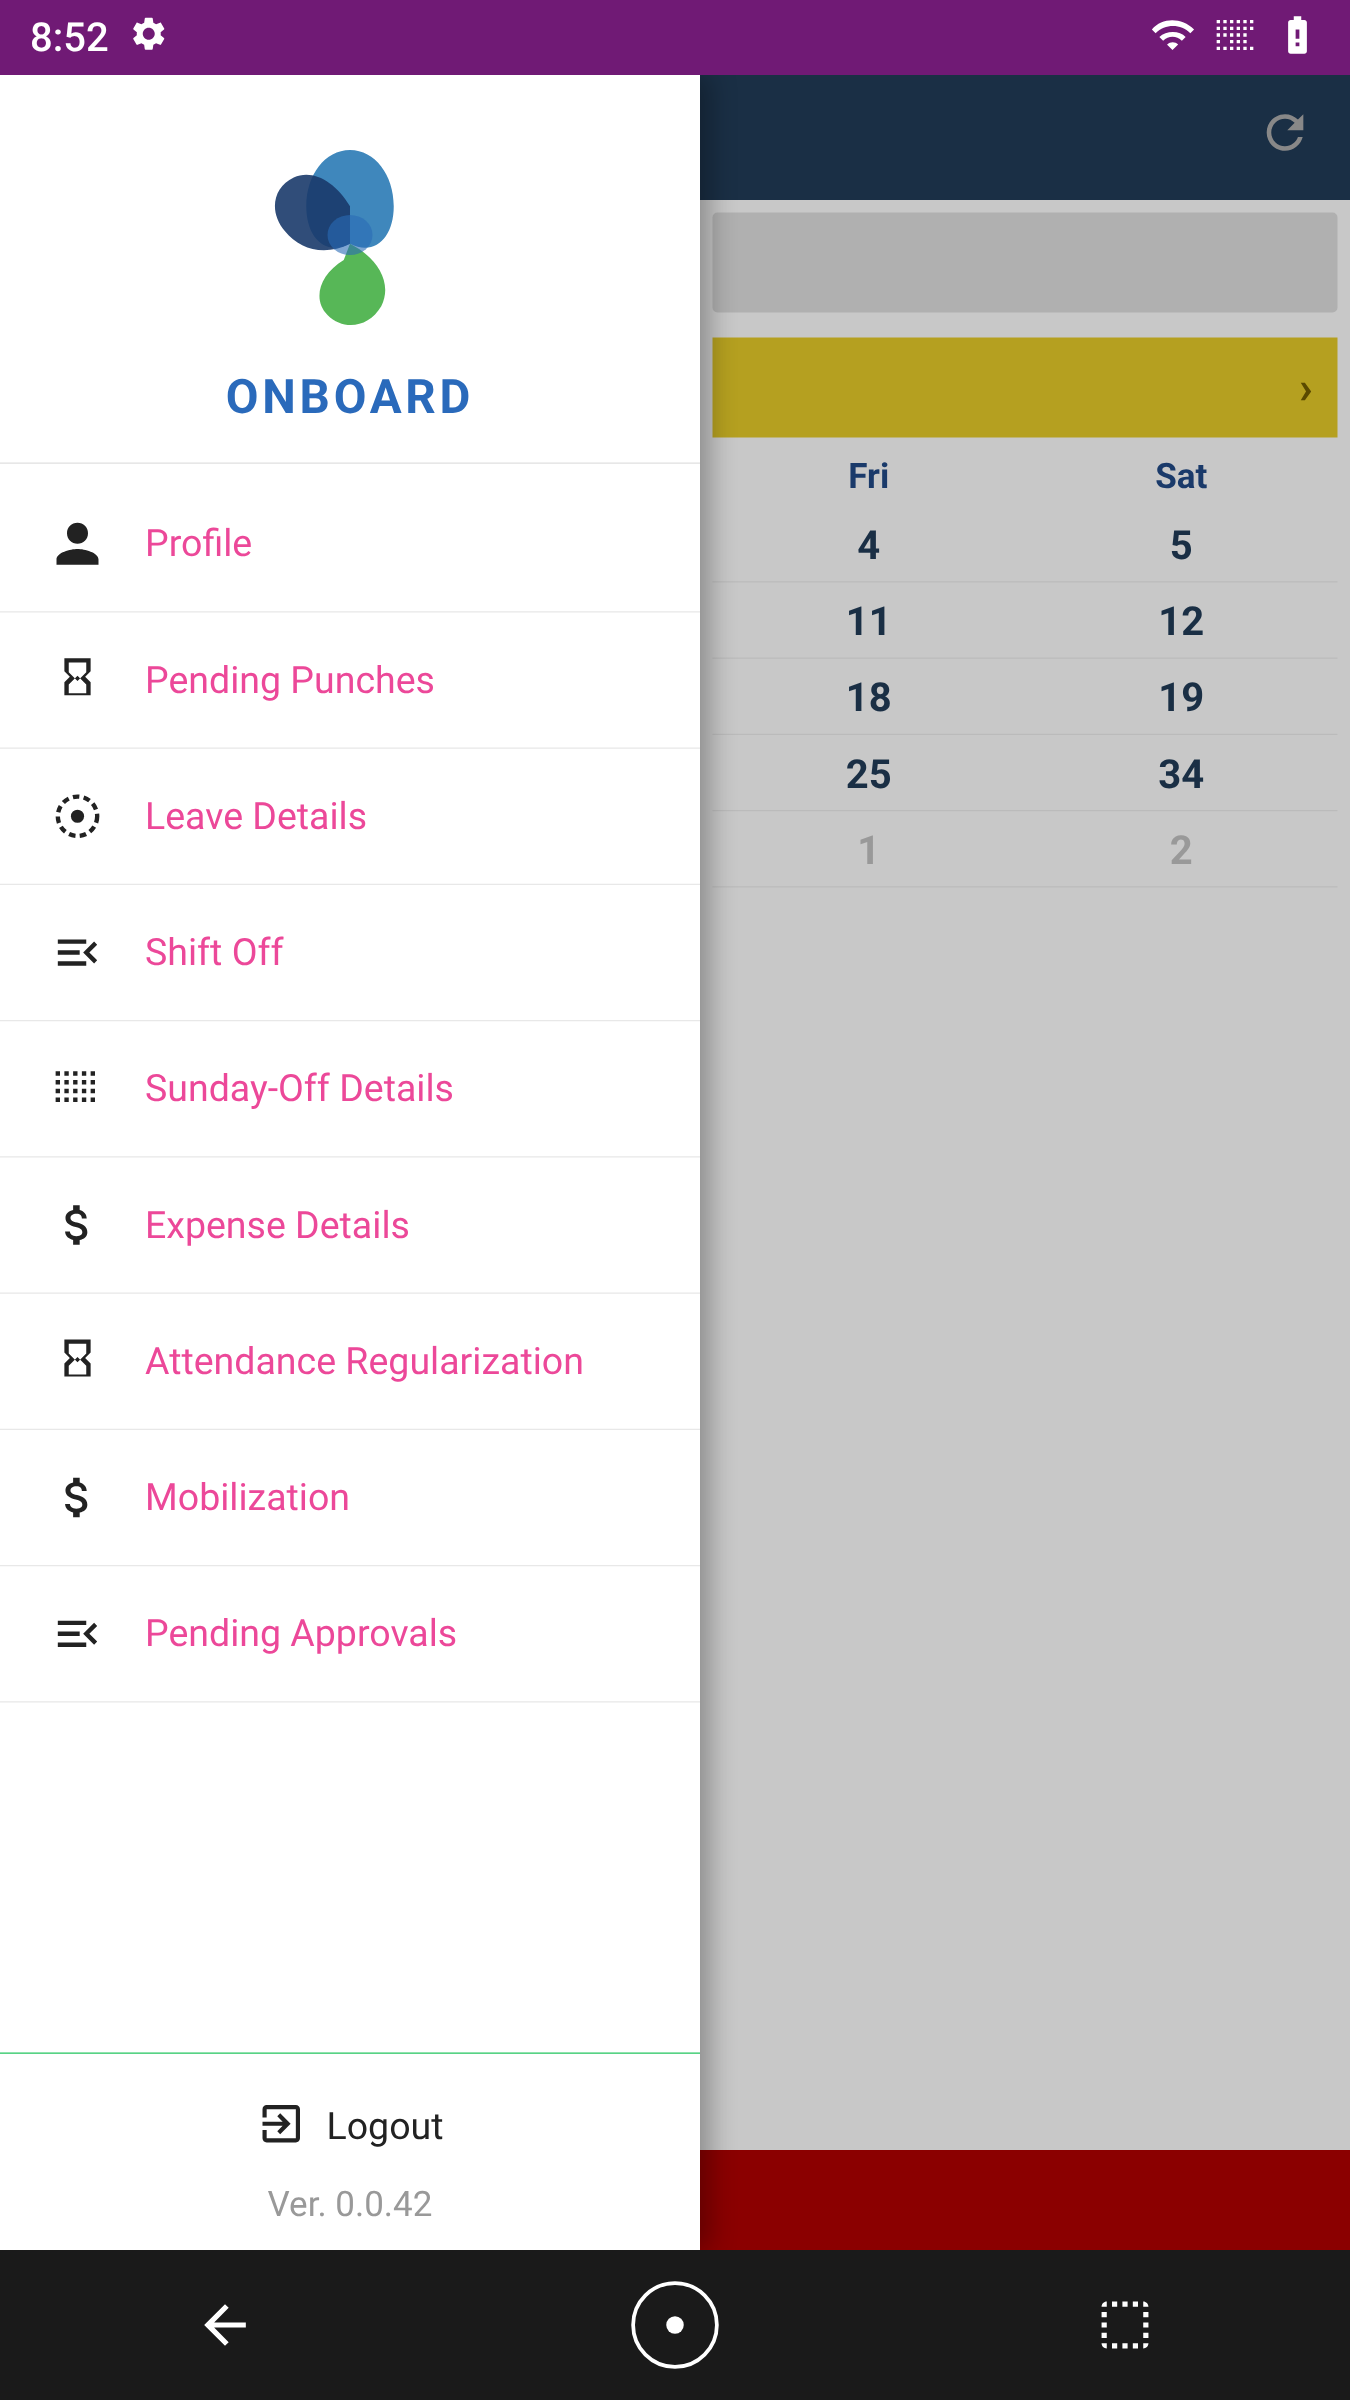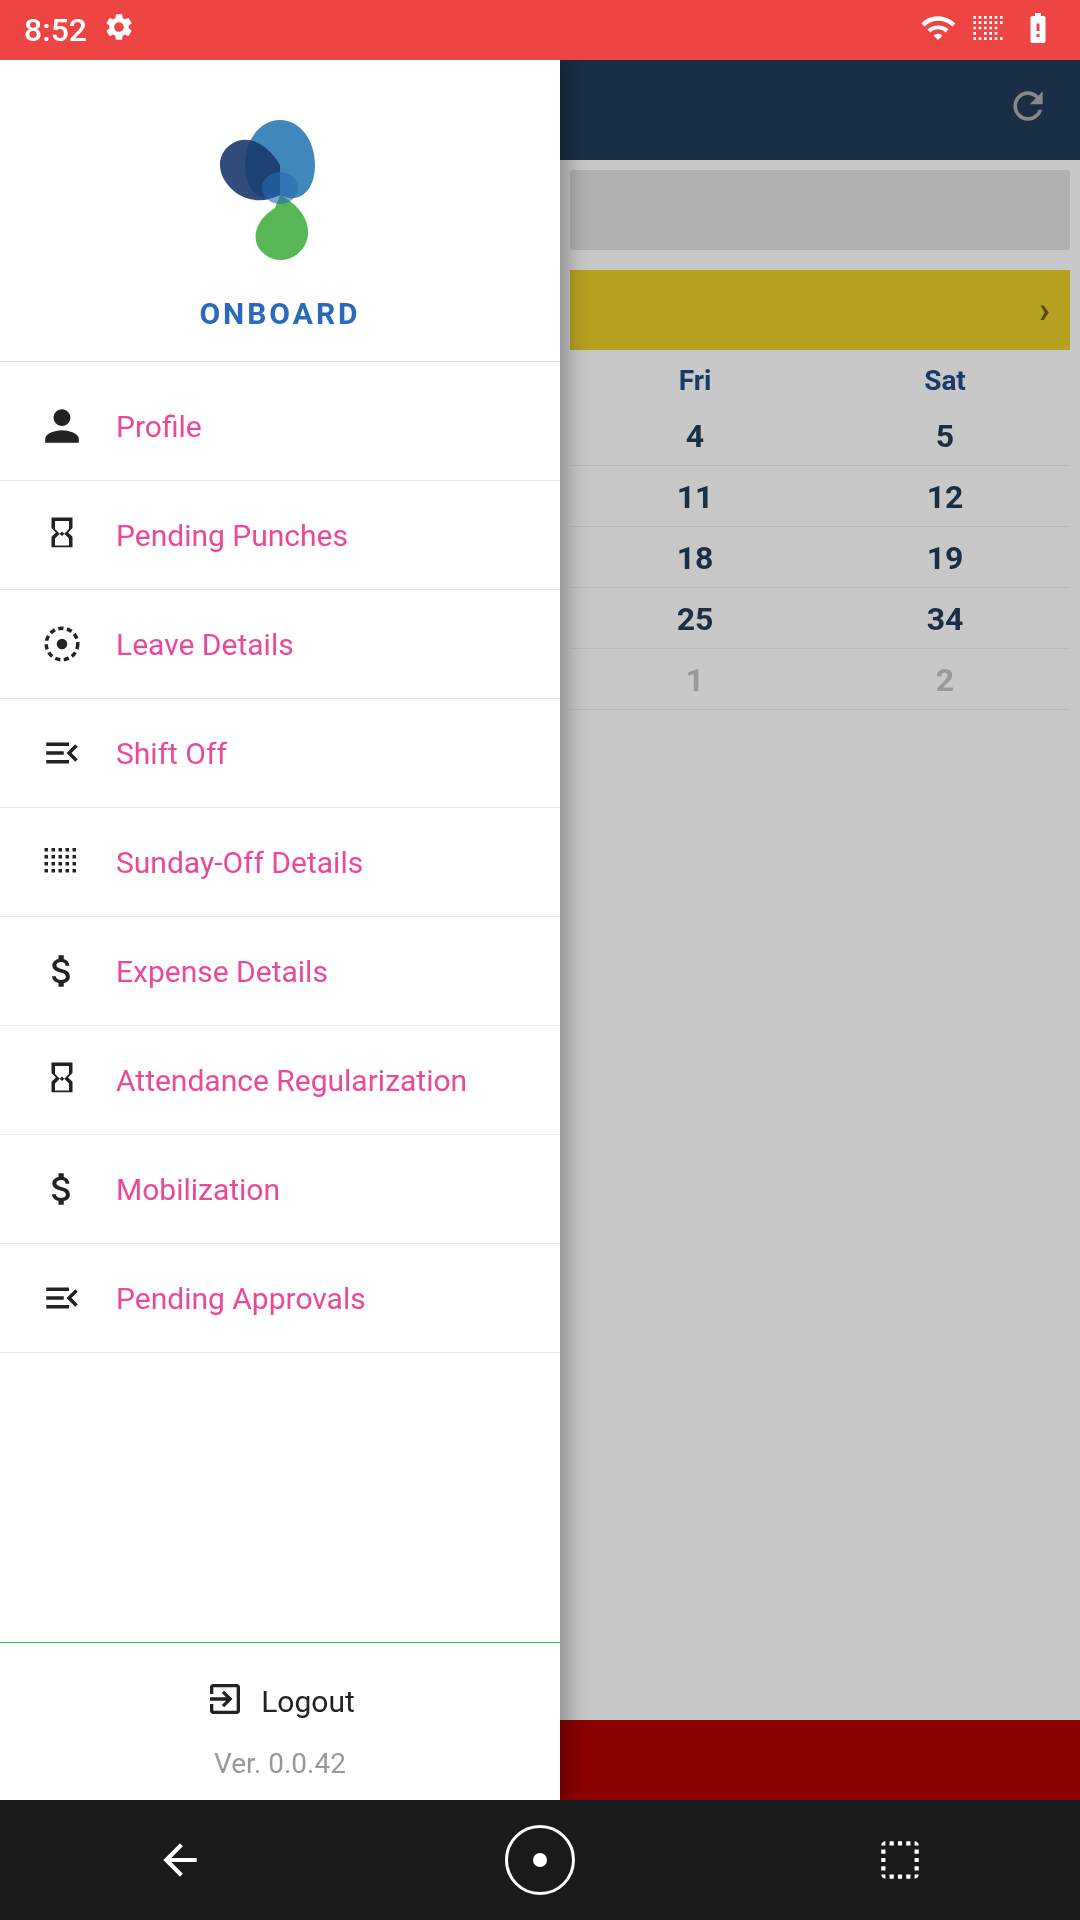--- a/index.html
+++ b/index.html
@@ -11,21 +11,21 @@
       font-family: 'Roboto', Arial, sans-serif;
       background: #4a6a8a;
       position: relative;
       overflow: hidden;
     }
 
     
     .status-bar {
       width: 1080px;
       height: 60px;
-      background: #ef4444;
+      background: #701a75;
       display: flex;
       align-items: center;
       justify-content: space-between;
       padding: 0 24px;
       position: relative;
       z-index: 100;
     }
 
     .status-left {
       display: flex;
@@ -175,21 +175,21 @@
     }
 
     .logo-svg-container {
       width: 180px;
       height: 180px;
       position: relative;
       margin-bottom: 16px;
     }
 
     .logo-text {
-      font-size: 30px;
+      font-size: 38px;
       font-weight: bold;
       color: #2a6abb;
       letter-spacing: 3px;
     }
 
     
     .menu-list {
       flex: 1;
       overflow-y: auto;
       padding: 10px 0;

